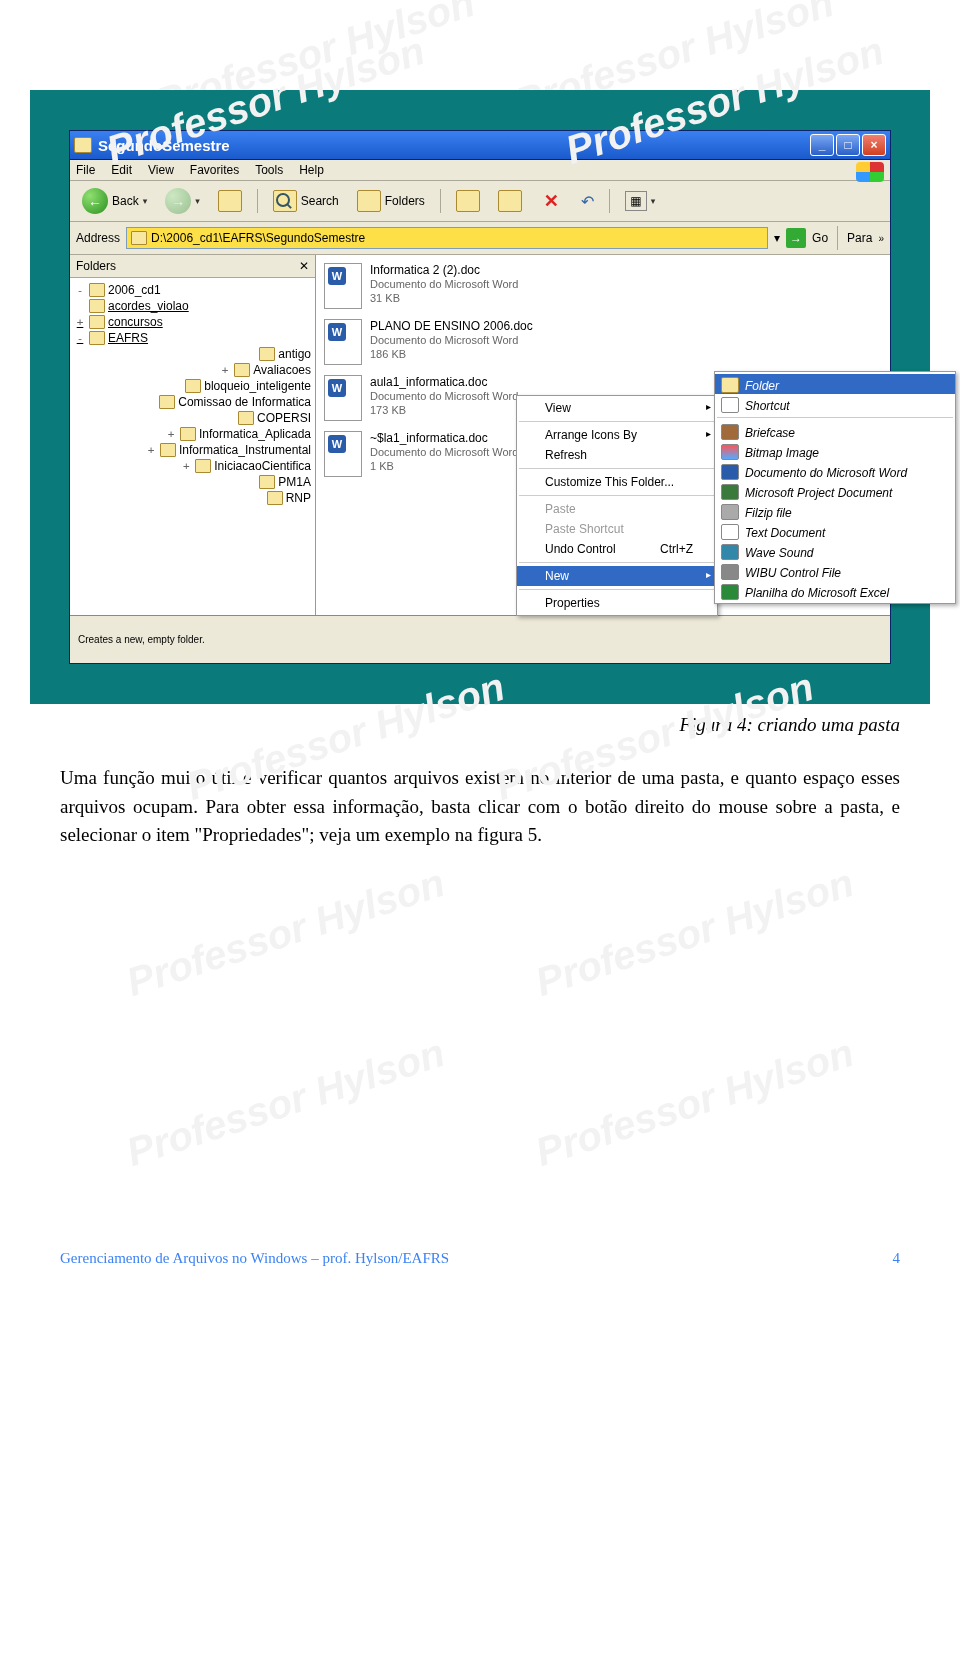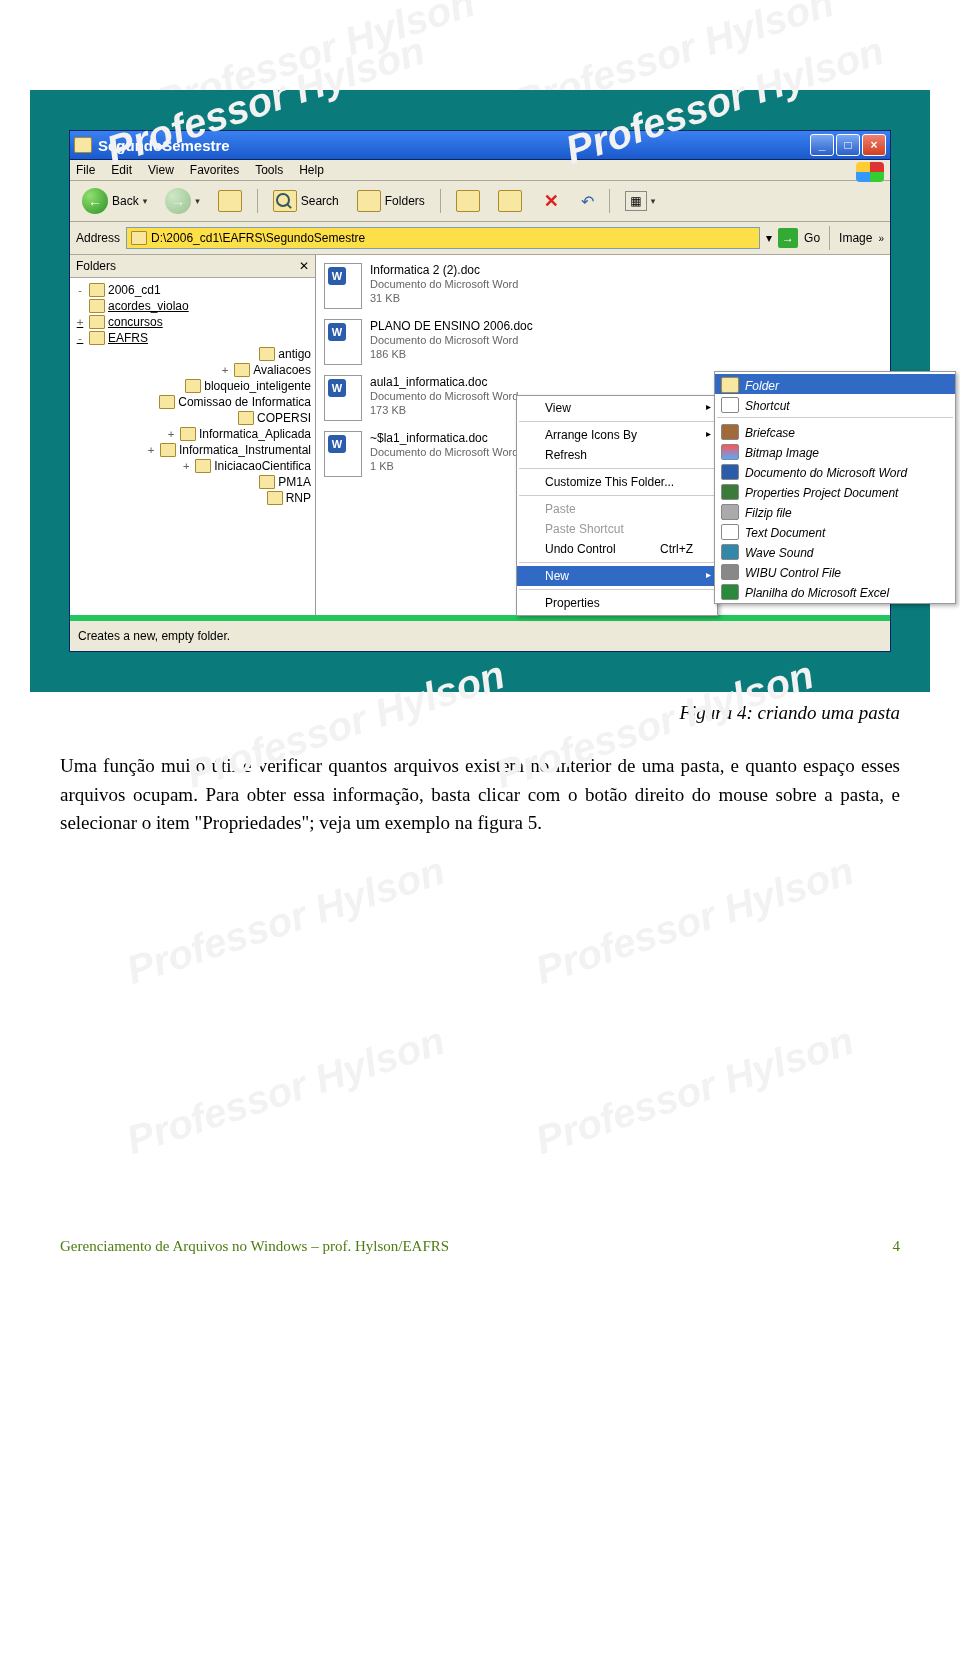--- a/index.html
+++ b/index.html
@@ -44,21 +44,21 @@
   .wm-right { right: 40px; top: 40px; }
   .wm-top-left { left: 90px; top: -10px; transform: rotate(-18deg); }
   .wm-top-right { right: 60px; top: -10px; transform: rotate(-18deg); }
   .wm-mid-left { left: 120px; top: 0; }
   .wm-mid-right { right: 80px; top: 0; }
   .footer {
     display: flex;
     justify-content: space-between;
     font-size: 15px;
     padding: 10px 60px 30px 60px;
-    color: #4d7c0f;
+    color: #3b82f6;
   }
 
   
   .shot-wrap {
     background: #0a7a7a;
     padding: 40px 10px 40px 10px;
     position: relative;
     margin: 0 -30px 0 -30px;
   }
   .shot-wrap .watermark { z-index: 5; }
@@ -213,23 +213,23 @@
   .fico {
     width: 14px; height: 12px;
     background: #f7e7a0;
     border: 1px solid #aa8a30;
     border-radius: 1px;
   }
   .ind1 { padding-left: 24px; text-decoration: underline; }
   .ind2 { padding-left: 44px; justify-content: flex-end; }
   .status {
     background: #ece9d8;
-    border-top: 6px solid #22c55e;
-    padding: 8px 8px;
-    font-size: 12px;
+    border-top: 1px solid #22c55e;
+    padding: 18px 8px;
+    font-size: 10px;
   }
   .content {
     flex: 1;
     position: relative;
     padding: 8px;
   }
   .file {
     display: flex;
     gap: 8px;
     margin-bottom: 10px;
@@ -395,21 +395,21 @@
       <div class="addrbar">
         <span>Address</span>
         <div class="field">
           <div class="fico"></div>
           <span>D:\2006_cd1\EAFRS\SegundoSemestre</span>
         </div>
         <span class="drop">▾</span>
         <div class="gobtn">→</div>
         <span>Go</span>
         <div class="sep"></div>
-        <span>Image</span>
+        <span>Para</span>
         <span style="font-size:10px;">»</span>
       </div>
 
       <div class="body">
         <div class="folders-pane">
           <div class="folders-head">
             <span>Folders</span>
             <span>✕</span>
           </div>
           <div class="tree" id="tree">
@@ -580,21 +580,21 @@
               <div class="sitem">
                 <span class="sico bmp"></span>
                 <span>Bitmap Image</span>
               </div>
               <div class="sitem">
                 <span class="sico w"></span>
                 <span>Documento do Microsoft Word</span>
               </div>
               <div class="sitem">
                 <span class="sico pj"></span>
-                <span>Properties Project Document</span>
+                <span>Microsoft Project Document</span>
               </div>
               <div class="sitem">
                 <span class="sico zip"></span>
                 <span>Filzip file</span>
               </div>
               <div class="sitem">
                 <span class="sico sc"></span>
                 <span>Text Document</span>
               </div>
               <div class="sitem">

